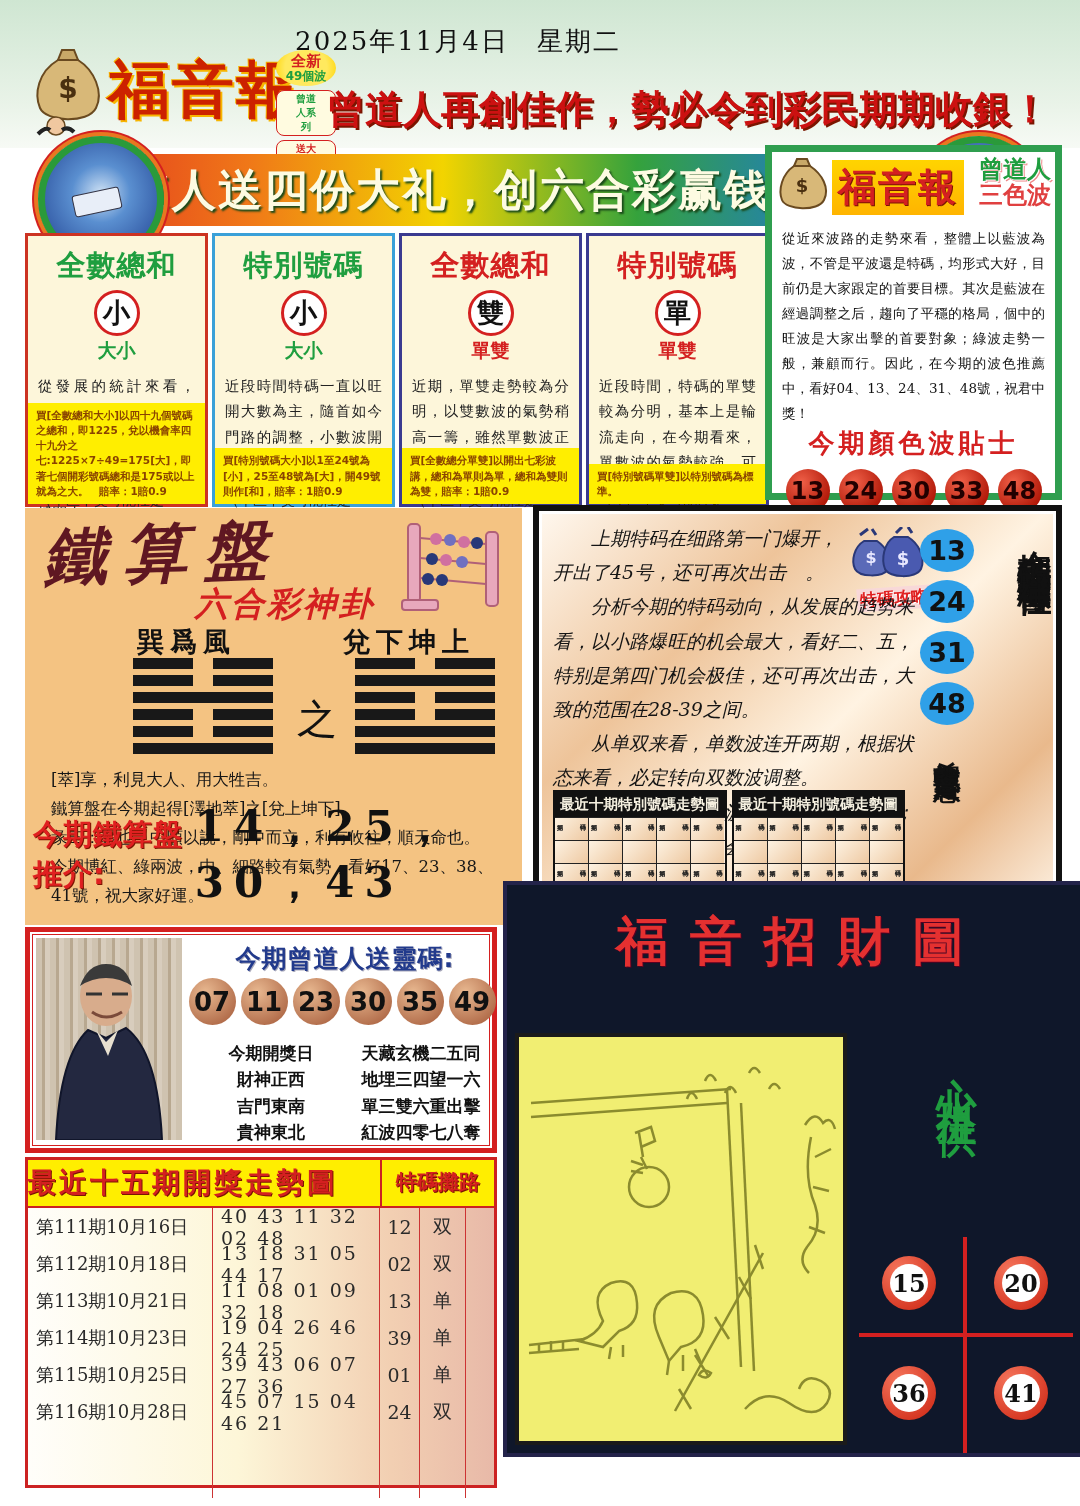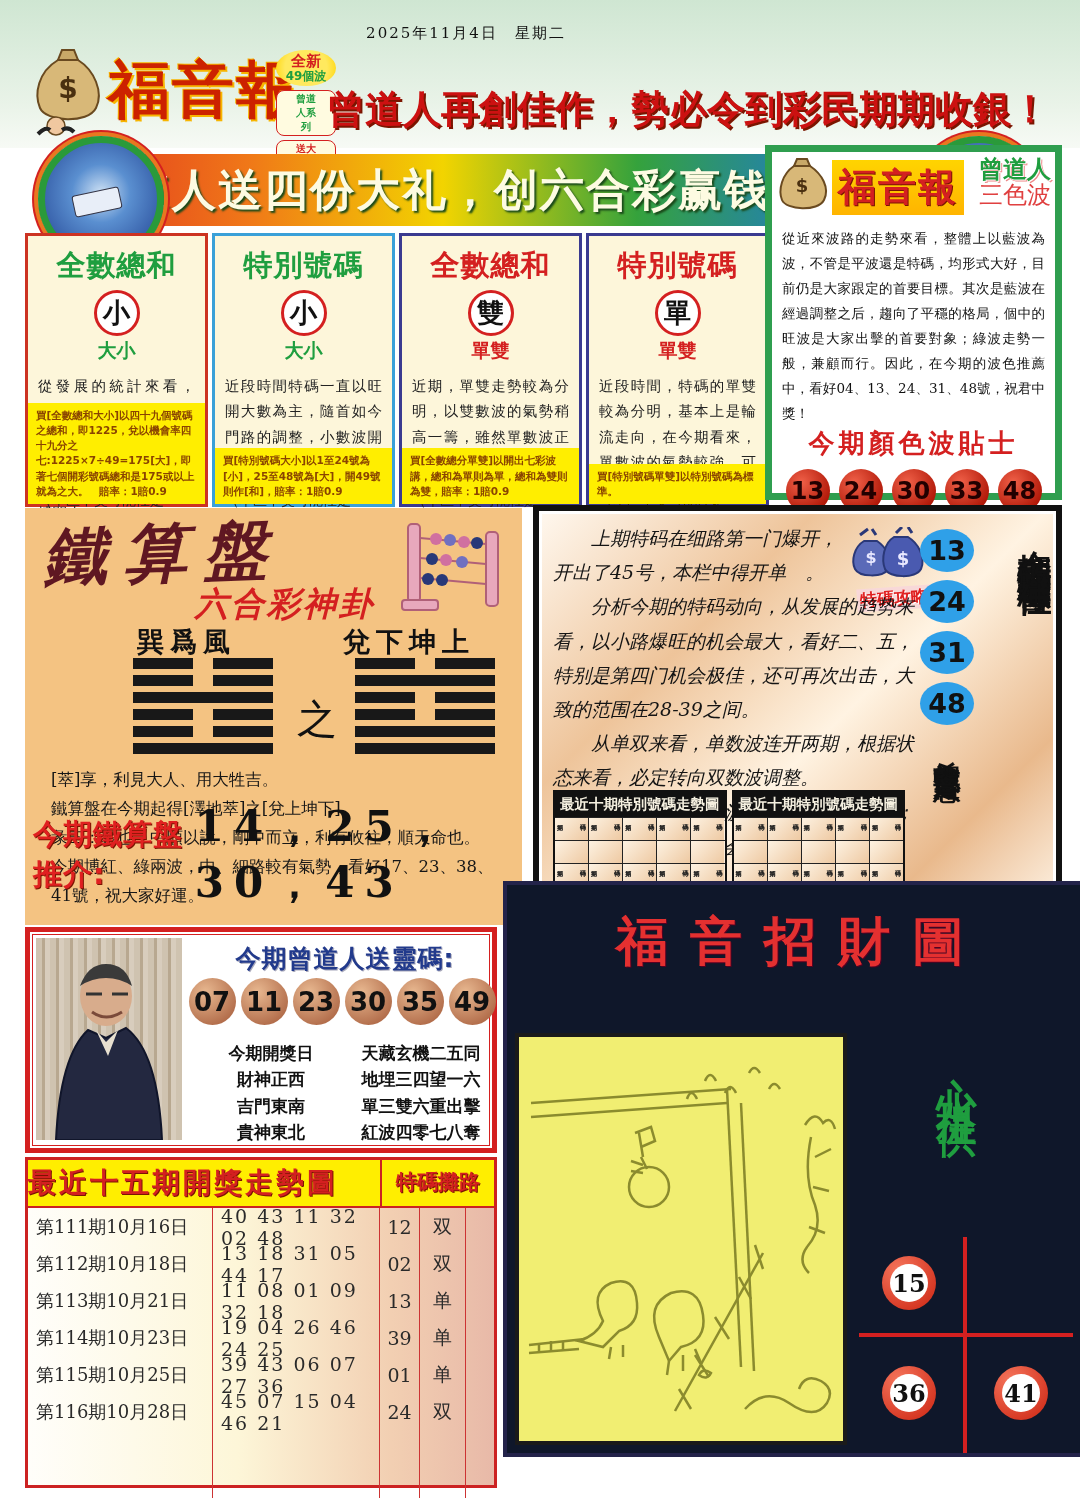--- a/index.html
+++ b/index.html
@@ -1,22 +1,22 @@
 <!DOCTYPE html>
 <html><head>
 <meta charset="utf-8">
 <style>
   html,body{margin:0;padding:0;background:#888;}
   .page{position:relative;width:1080px;height:1506px;background:#fff;overflow:hidden;
         font-family:"DejaVu Sans","Liberation Sans",sans-serif;}
   
   .header{position:absolute;left:0;top:0;width:1080px;height:148px;
           background:linear-gradient(180deg,#cfe6d2 0%,#e9f3e8 70%,#f7faf5 100%);}
-  .date{position:absolute;left:16px;top:24px;width:900px;text-align:center;
-        font-family:"DejaVu Serif","Liberation Serif",serif;font-size:15px;color:#111;letter-spacing:2px;}
+  .date{position:absolute;left:8px;top:24px;width:900px;text-align:center;
+        font-family:"DejaVu Serif","Liberation Serif",serif;font-size:26px;color:#111;letter-spacing:2px;}
   .bagicon{position:absolute;left:28px;top:42px;}
   .masthead{position:absolute;left:108px;top:48px;font-size:62px;font-weight:bold;color:#cc2200;
             letter-spacing:2px;text-shadow:2px 2px 0 #f7b500,-1px -1px 0 #f7b500;}
   .badges{position:absolute;left:276px;top:50px;width:60px;text-align:center;}
   .badge1{background:radial-gradient(circle,#ffe95e 60%,#ffd400 100%);border-radius:50%;
           padding:4px 2px;font-weight:bold;line-height:1.05;}
   .badge1 .a{color:#d42020;font-size:15px;display:block;}
   .badge1 .b{color:#1f9e3f;font-size:12px;display:block;}
   .pill{margin-top:4px;border:1px solid #d42020;border-radius:8px;background:#fffbe0;
         color:#1f9e3f;font-size:10px;font-weight:bold;padding:1px 16px;}
@@ -51,21 +51,21 @@
   .green-t{color:#1f9e3f;} .red-t{color:#d42020;}
   
   .gbox{position:absolute;left:765px;top:145px;width:297px;height:355px;background:#fff;
         border:7px solid #2f9e4f;box-sizing:border-box;}
   .gbox .ghead{position:relative;height:66px;}
   .gbox .gmast{position:absolute;left:60px;top:8px;font-size:38px;font-weight:bold;color:#d42020;
                background:linear-gradient(180deg,#ffd400,#ffb400);padding:2px 6px;letter-spacing:2px;
                text-shadow:1px 1px 0 #7a1500;}
   .gbox .gwho{position:absolute;right:4px;top:4px;text-align:center;line-height:1.1;}
   .gbox .gwho .w1{color:#1f9e3f;font-size:24px;font-weight:bold;text-shadow:1px 1px 0 #fff,2px 2px 0 #e88;}
-  .gbox .gwho .w2{color:#e04040;font-size:24px;font-weight:normal;text-shadow:1px 1px 0 #fff;}
+  .gbox .gwho .w2{color:#e04040;font-size:24px;font-weight:bold;text-shadow:1px 1px 0 #fff;}
   .gbox .gbody{margin:8px 10px 0 10px;font-size:13.5px;line-height:1.85;color:#111;text-align:justify;
                font-family:"DejaVu Serif","Liberation Serif",serif;height:198px;}
   .gbox .gtips{text-align:center;color:#d42020;font-size:26px;font-weight:bold;letter-spacing:4px;margin-top:2px;}
   .gbox .gballs{display:flex;justify-content:center;gap:9px;margin-top:8px;}
   
   .ball{position:relative;display:flex;align-items:center;justify-content:center;border-radius:50%;}
   .ball span{font-weight:bold;color:#111;}
   .ball-red{width:44px;height:44px;background:radial-gradient(circle at 35% 30%,#f06048,#b01808 75%);}
   .ball-red span{font-size:24px;color:#200;}
   .ball-copper{width:47px;height:47px;background:radial-gradient(circle at 35% 30%,#e8b890,#b06a48 80%);}
@@ -370,21 +370,21 @@
         <path d="M18 14 C8 20 5 34 9 42 C13 50 37 51 42 42 C47 32 40 20 31 14 Z" fill="#5a6ab8" stroke="#2a3878" stroke-width="2"></path>
         <path d="M48 10 C38 16 35 32 39 42 C43 51 70 52 75 42 C80 30 72 16 62 10 Z" fill="#4a5ab0" stroke="#2a3878" stroke-width="2"></path>
         <text x="25" y="36" font-size="16" font-weight="bold" fill="#e8e8ff" text-anchor="middle">$</text>
         <text x="57" y="38" font-size="18" font-weight="bold" fill="#e8e8ff" text-anchor="middle">$</text>
         <path d="M14 8 L22 2 M30 8 L26 2 M50 6 L56 0 M66 6 L62 0" stroke="#2a3878" stroke-width="3"></path>
       </svg>
       <div class="lab">特碼攻略</div>
     </div>
     <div class="text">
       <p>上期特码在细路第一门爆开，</p>
-      <p class="noind">开出了45号，本栏中得开单　。</p>
+      <p class="noind">开出了45号，还可再次出击　。</p>
       <p>分析今期的特码动向，从发展的趋势来看，以小路爆旺的机会最大，看好二、五，特别是第四门机会极佳，还可再次出击，大致的范围在28-39之间。</p>
       <p>从单双来看，单数波连开两期，根据状态来看，必定转向双数波调整。</p>
       <p>从波色来看，绿波气势强劲，是首捧；其次是绿波，还有机会爆开。</p>
     </div>
     <div class="trends">
       <div class="ttable">
         <div class="ttitle">最近十期特別號碼走勢圖</div>
         <div>
             <div class="trow">
               <div class="tcell">
@@ -674,20 +674,25 @@
     </div>
     <div class="provider">心水提供</div>
     <div class="cross">
       <div class="v"></div>
       <div class="h"></div>
       <div class="q q0">
           <div class="ball ball-pool">
             <span>15</span>
           </div>
         </div>
+      <div class="q q1">
+          <div class="ball ball-pool">
+            <span>20</span>
+          </div>
+        </div>
       <div class="q q2">
           <div class="ball ball-pool">
             <span>36</span>
           </div>
         </div>
       <div class="q q3">
           <div class="ball ball-pool">
             <span>41</span>
           </div>
         </div>

